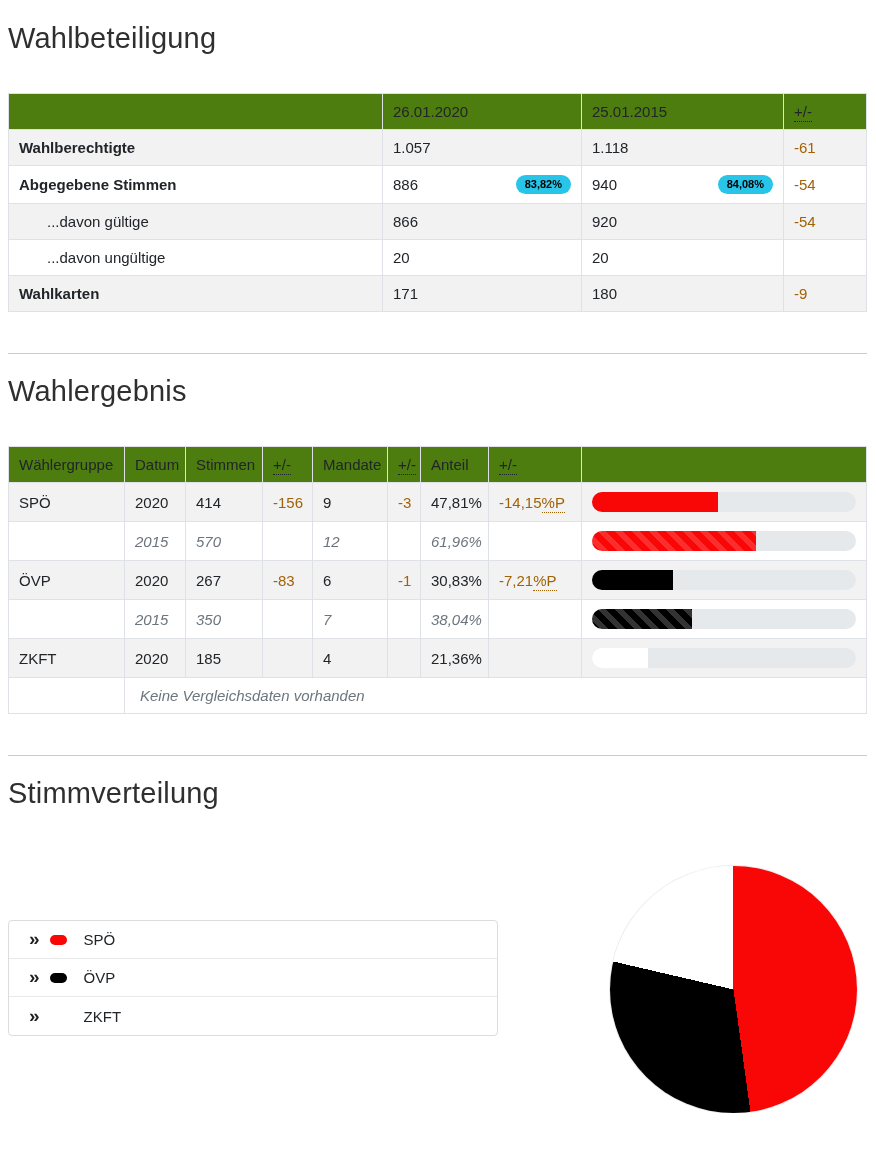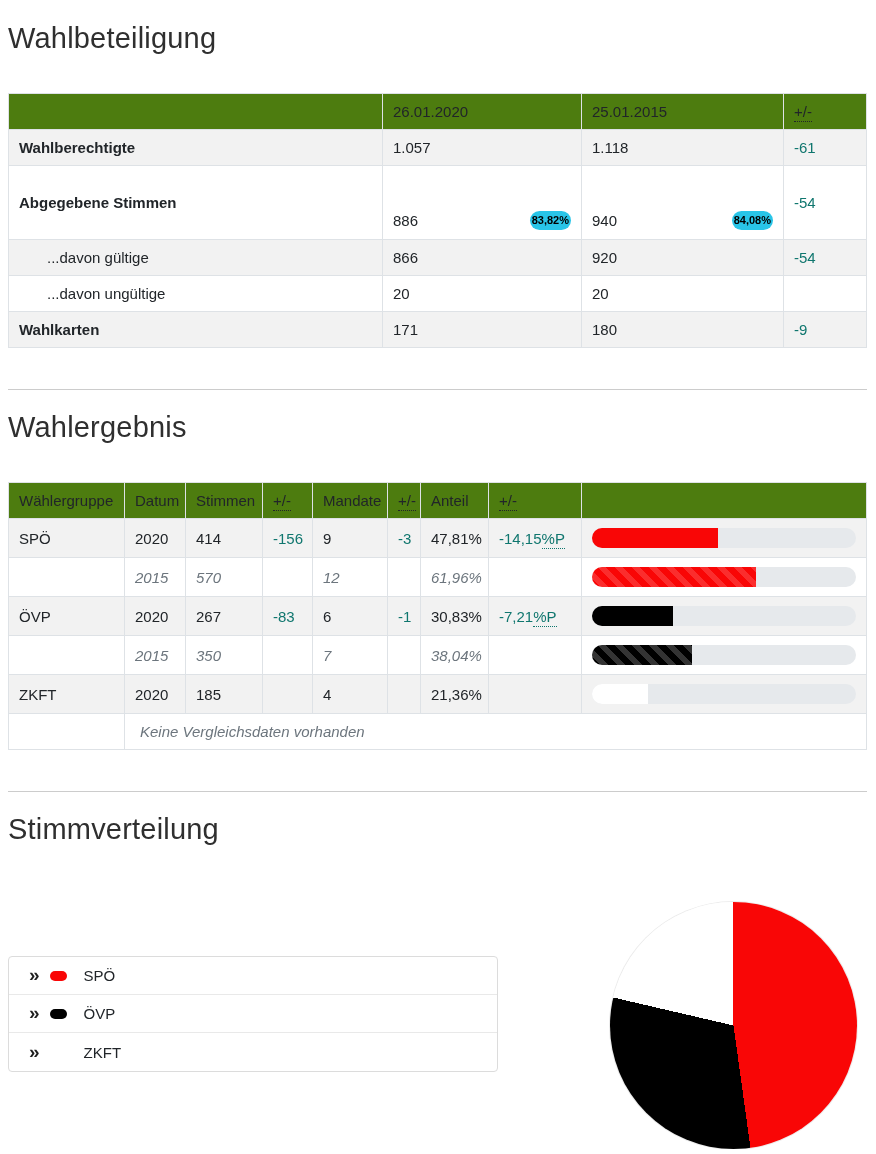--- a/index.html
+++ b/index.html
@@ -31,30 +31,30 @@
     font-size: 15px;
     vertical-align: middle;
     overflow: hidden;
     white-space: nowrap;
   }
   th { font-weight: 400; background: #4d7c0f; }
   tr.row-gray td { background: #f2f2f2; }
   tr.row-white td { background: #ffffff; }
   .indent { padding-left: 38px; }
   .bold { font-weight: 700; }
-  .neg { color: #0f766e; }
+  .neg { color: #a16207; }
   .muted-italic { color: #6c757d; font-style: italic; padding-left: 15px; }
   .dotted { border-bottom: 1px dotted currentColor; padding-bottom: 1px; }
-  .cellflex { display: flex; align-items: center; justify-content: space-between; margin-top: 36px; }
+  .cellflex { display: flex; align-items: center; justify-content: space-between; }
   .badge {
     background: #29c5e8;
     color: #000;
     font-size: 11px;
     font-weight: 700;
-    padding: 4px 2px;
+    padding: 4px 9px;
     border-radius: 11px;
     line-height: 1;
   }
   
   .results col.c-party { width: 116px; }
   .results col.c-datum { width: 61px; }
   .results col.c-stimmen { width: 77px; }
   .results col.c-sdiff { width: 50px; }
   .results col.c-mandate { width: 75px; }
   .results col.c-mdiff { width: 33px; }

